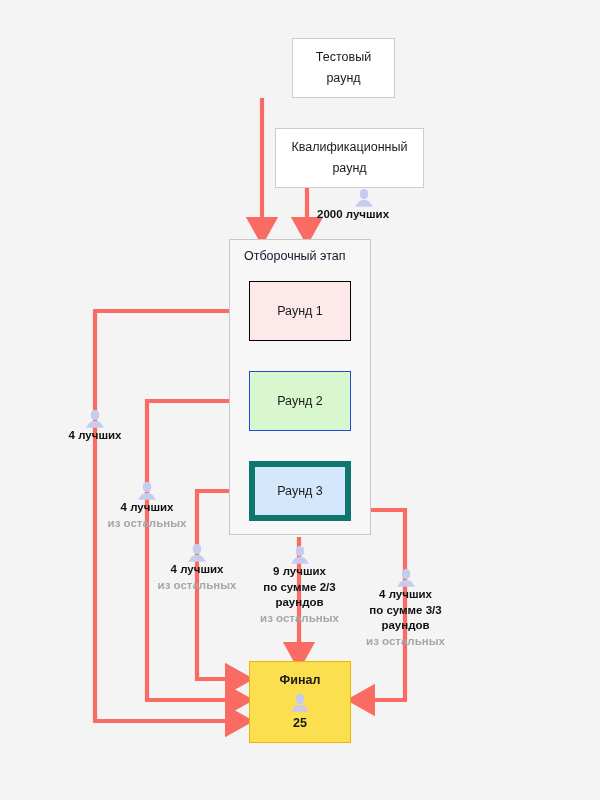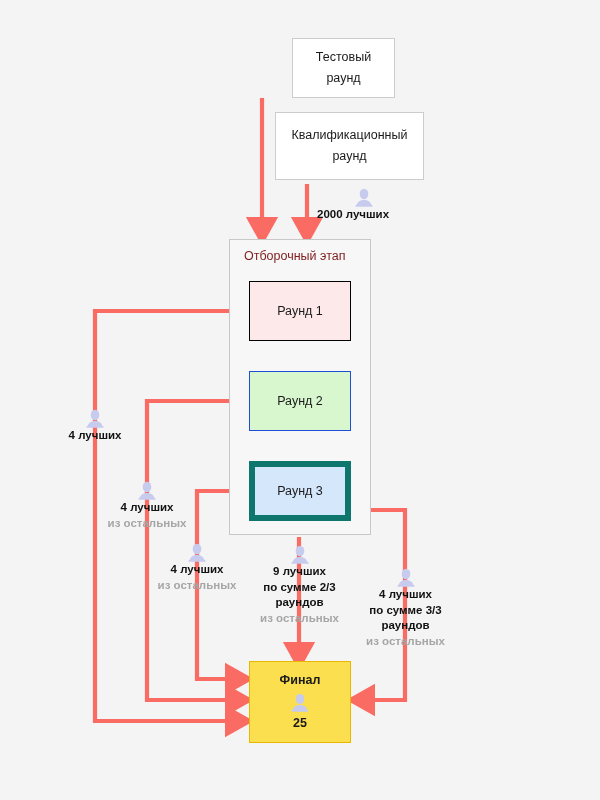--- a/index.html
+++ b/index.html
@@ -29,21 +29,21 @@
   .group-box{
     position:absolute;
     box-sizing:border-box;
     background:#f7f7f7;
     border:1px solid #c8c8c8;
   }
   .group-title{
     position:absolute;
     left:14px;top:9px;
     font-size:12.5px;
-    color:#7f1d1d;
+    color:#0f172a;
   }
   .round1{background:#fde8ea;border:1px solid #000000;}
   .round2{background:#d9f7cf;border:1px solid #1d4ed8;}
   .round3{background:#d5e8fb;border:6px solid #0f766e;}
   .final{background:#fcdf4e;border:1px solid #e8b800;}
 
   .label{
     position:absolute;
     display:flex;
     flex-direction:column;
@@ -91,21 +91,21 @@
 
       <path d="M350,510 L405,510 L405,700 L362,700"></path>
     </g>
   </svg>
 
   <div class="node node-plain" style="left:248px;top:38px;width:103px;height:60px;margin-left:44px;">
     <span>Тестовый</span>
     <span>раунд</span>
   </div>
 
-  <div class="node node-plain" style="left:275px;top:112px;width:149px;height:68px;text-align:center;">
+  <div class="node node-plain" style="left:275px;top:128px;width:149px;height:60px;text-align:center;">
     <span>Квалификационный</span>
     <span>раунд</span>
   </div>
 
   <div class="group-box" style="left:229px;top:239px;width:142px;height:296px;">
     <span class="group-title">Отборочный этап</span>
   </div>
 
   <div class="node round1" style="left:249px;top:281px;width:102px;height:60px;">
     <span>Раунд 1</span>

